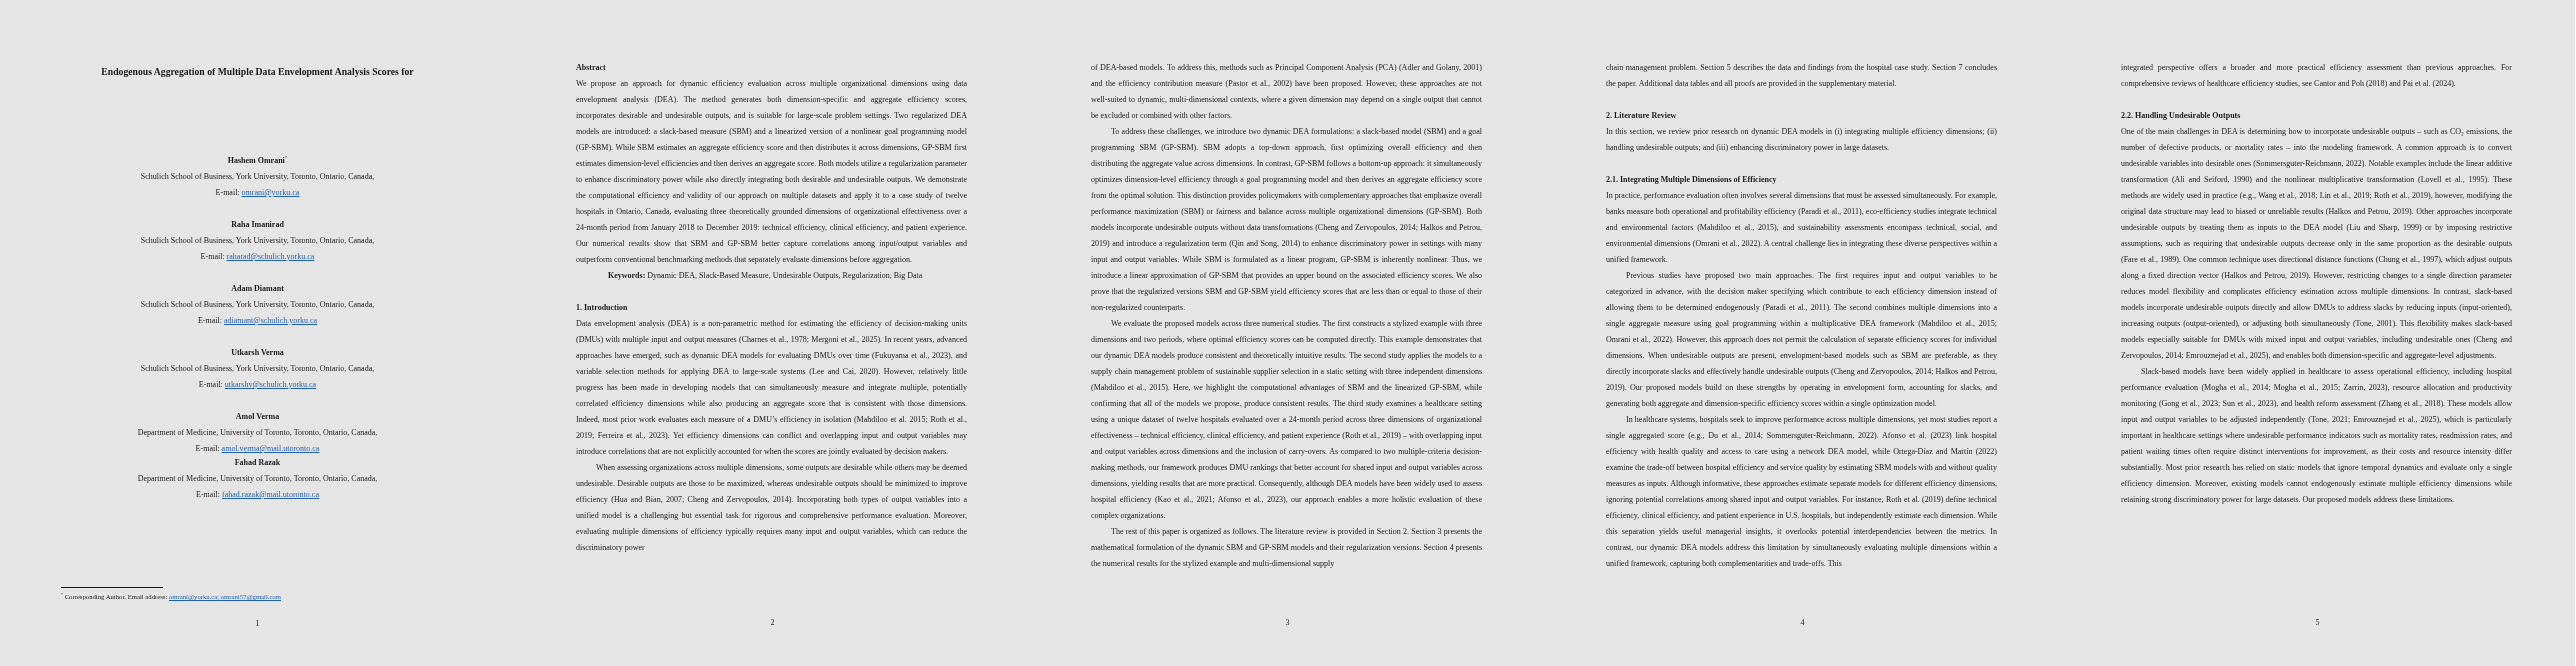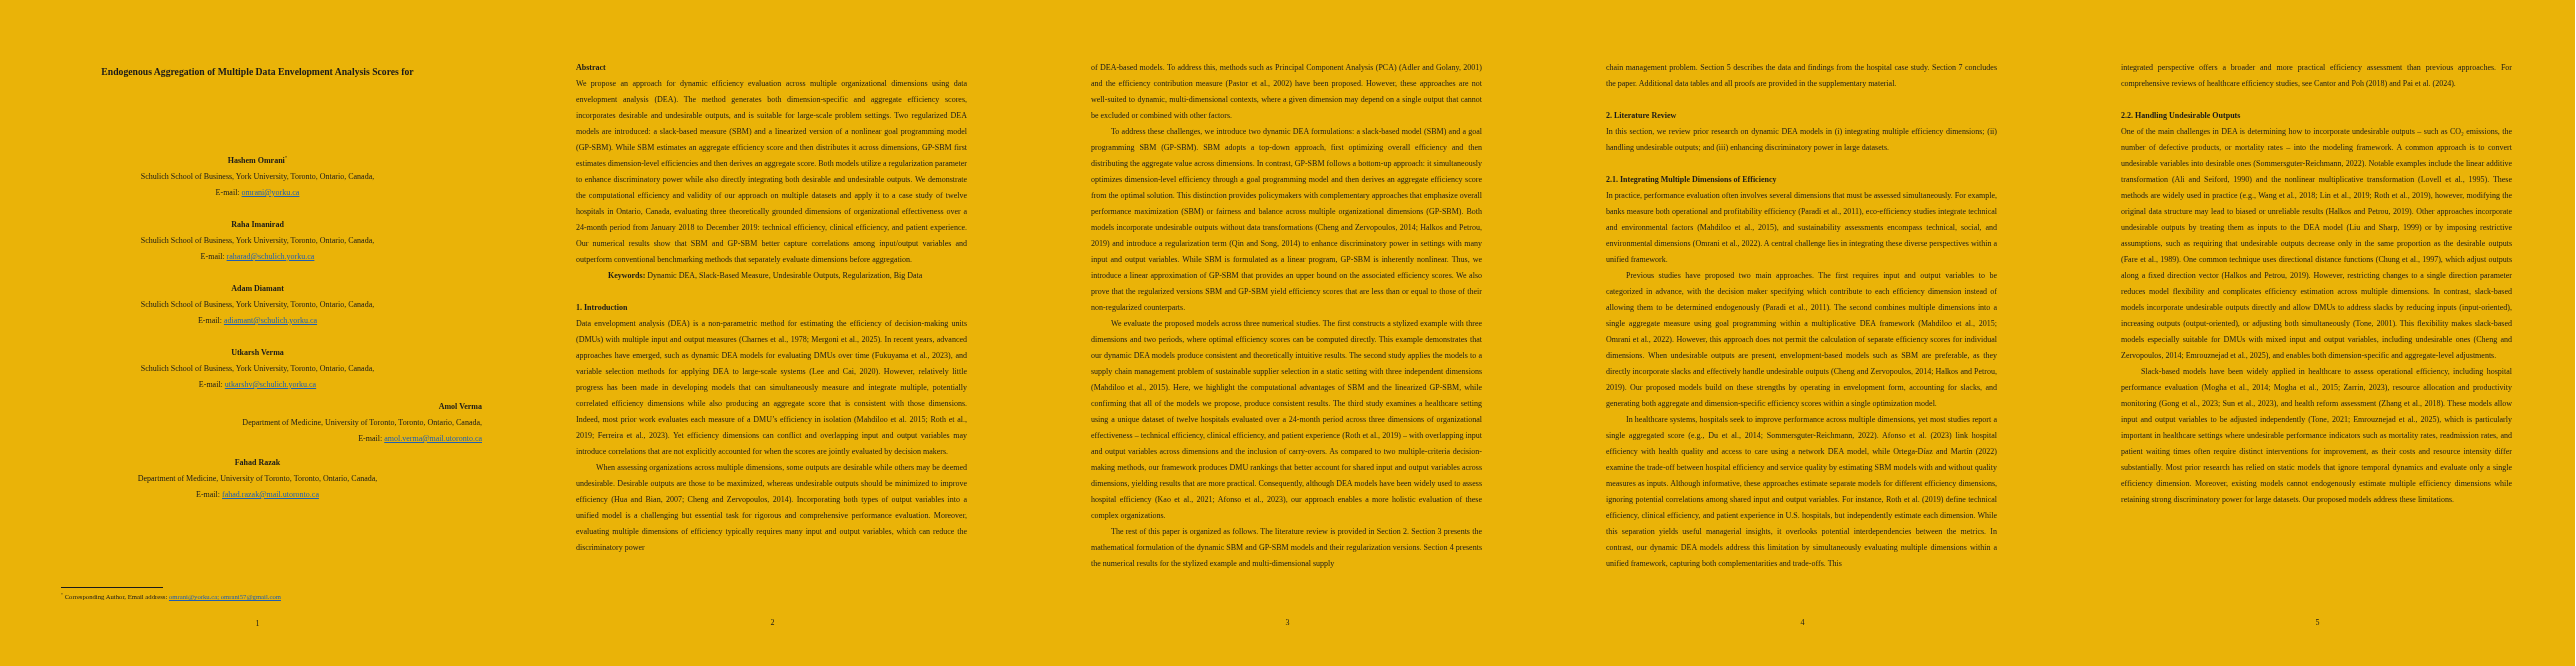--- a/index.html
+++ b/index.html
@@ -17,21 +17,21 @@
   .spread {
     display: flex;
     width: 2576px;
     height: 667px;
   }
   .page {
     position: relative;
     width: 515px;
     height: 667px;
     box-sizing: border-box;
-    background: #eab308;
+    background: #e5e5e5;
   }
   .content {
     position: absolute;
     left: 61px;
     top: 60px;
     width: 391px;
     font-size: 8px;
     line-height: 16px;
     text-align: justify;
   }
@@ -127,21 +127,21 @@
       <div>Schulich School of Business, York University, Toronto, Ontario, Canada,</div>
       <div><span>E-mail: </span><span class="email-link">adiamant@schulich.yorku.ca</span></div>
     </div>
 
     <div class="author-block" style="top:345px;">
       <div class="author-name">Utkarsh Verma</div>
       <div>Schulich School of Business, York University, Toronto, Ontario, Canada,</div>
       <div><span>E-mail: </span><span class="email-link">utkarshv@schulich.yorku.ca</span></div>
     </div>
 
-    <div class="author-block" style="top:399px;text-align:right;">
+    <div class="author-block" style="top:409px;">
       <div class="author-name">Amol Verma</div>
       <div>Department of Medicine, University of Toronto, Toronto, Ontario, Canada,</div>
       <div><span>E-mail: </span><span class="email-link">amol.verma@mail.utoronto.ca</span></div>
     </div>
 
     <div class="author-block" style="top:443px;margin-top:12px;">
       <div class="author-name">Fahad Razak</div>
       <div>Department of Medicine, University of Toronto, Toronto, Ontario, Canada,</div>
       <div><span>E-mail: </span><span class="email-link">fahad.razak@mail.utoronto.ca</span></div>
     </div>

